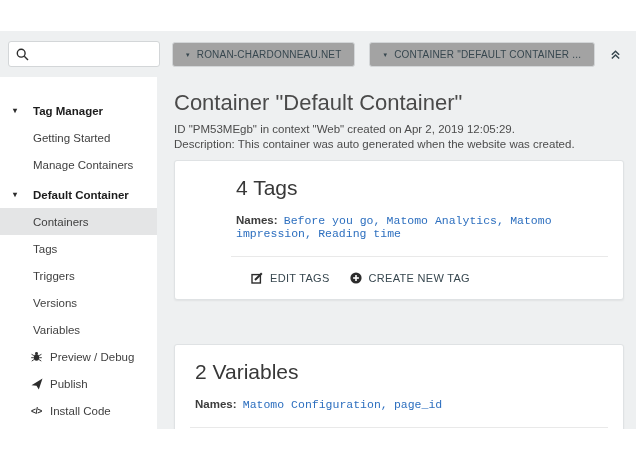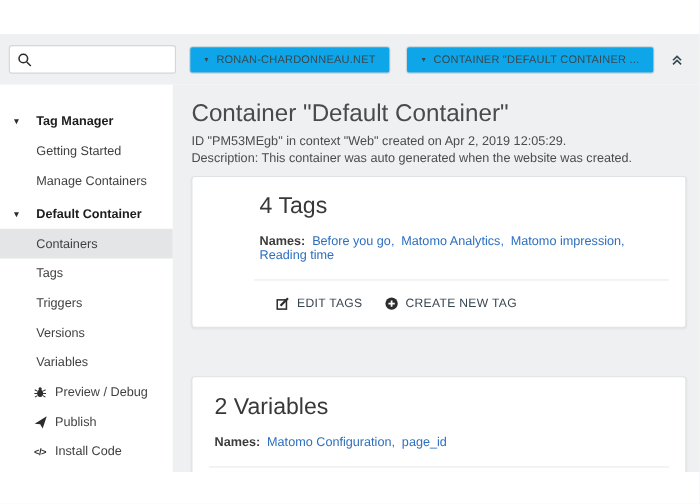--- a/index.html
+++ b/index.html
@@ -34,21 +34,21 @@
   .search-box input {
     border: none; outline: none;
     flex: 1; min-width: 0;
     font-size: 11px;
     font-family: "Liberation Sans", sans-serif;
     background: transparent;
     margin-left: 6px;
   }
   .tb-btn {
     height: 25px;
-    background: #0ea5e9;
+    background: #a3a3a3;
     border: 1px solid #d3d6d8;
     border-radius: 3px;
     display: inline-flex;
     align-items: center;
     gap: 7px;
     padding: 0 13px;
     font-size: 10px;
     color: #37474f;
     letter-spacing: 0.2px;
     cursor: pointer;
@@ -133,21 +133,21 @@
   .card-pad { padding: 15px 20px 0; }
   .card-title {
     font-size: 21px;
     line-height: 24px;
     font-weight: normal;
     color: #383838;
     margin-bottom: 14px;
   }
   .names { font-size: 11.5px; color: #3c3c3c; padding-bottom: 16px; }
   .names-label { font-weight: bold; margin-right: 3px; }
-  .name-link { color: #2d6fbf; cursor: pointer; text-decoration: none; }
+  .name-link { color: #2d6fbf; cursor: pointer; text-decoration: none; font-family: Liberation Mono, monospace; }
   .name-link:not(.last)::after { content: ","; color: #2d6fbf; margin-right: 3px; }
   .card-divider { border: none; border-top: 1px solid #e9e9e9; margin: 0 15px; }
   .card-actions {
     display: flex; align-items: center;
     gap: 20px;
     padding: 15px 16px 15px 35px;
   }
   .action-btn {
     display: inline-flex; align-items: center;
     gap: 7px;

